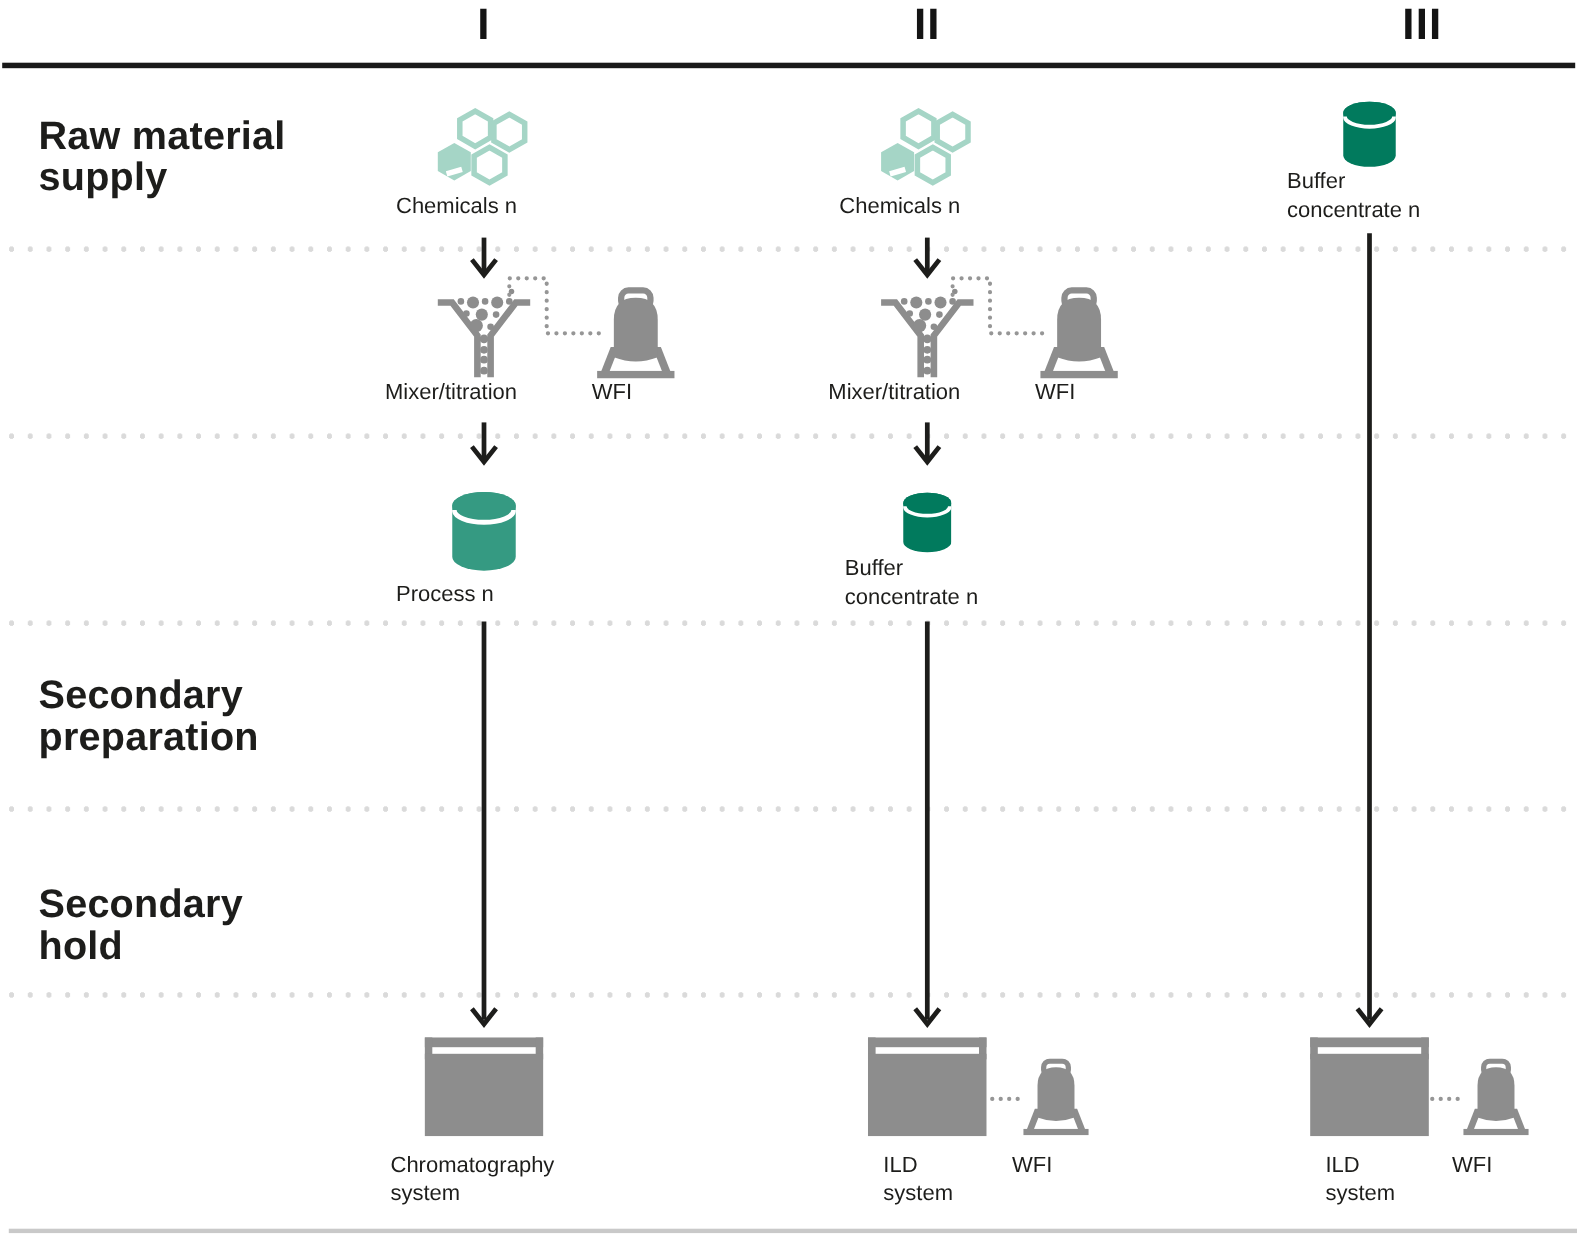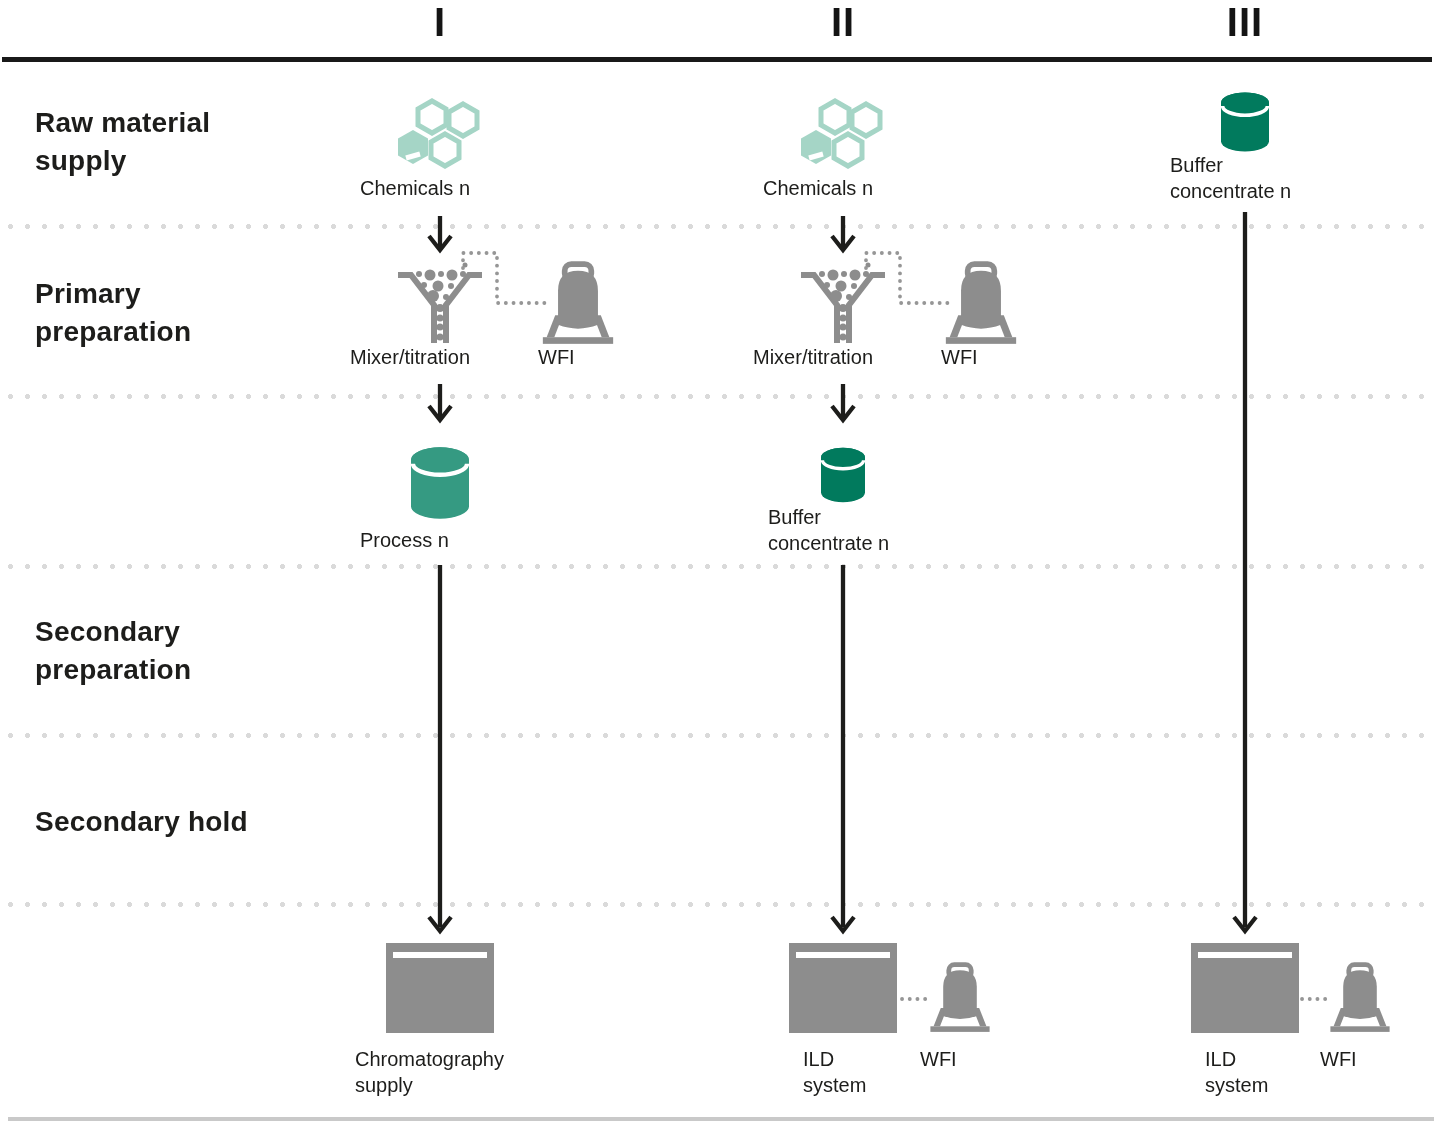--- a/index.html
+++ b/index.html
@@ -8,21 +8,21 @@
     font-family:"Liberation Sans","DejaVu Sans",sans-serif;color:var(--text,#1d1d1b);
   }
   .colnum{position:absolute;top:0px;transform:translateX(-50%);font-size:40px;font-weight:700;color:#141414;letter-spacing:1px;}
   .rule-top{position:absolute;left:2px;top:57px;width:1430px;height:5px;background:var(--rule-dark,#191919);}
   .rule-bottom{position:absolute;left:8px;top:1117px;width:1426px;height:4px;background:var(--rule-light,#c9c9c9);}
   .sep{
     position:absolute;left:0;width:1434px;height:5px;
     background-image:radial-gradient(circle closest-side,var(--dot,#dadada) 95%,rgba(0,0,0,0));
     background-size:17px 5px;background-repeat:repeat-x;background-position:2px 0;
   }
-  .rowlabel{position:absolute;left:35px;width:230px;font-size:28px;font-weight:700;line-height:38px;letter-spacing:.2px;color:var(--text,#1d1d1b);}
+  .rowlabel{position:absolute;left:35px;width:230px;font-size:36px;font-weight:700;line-height:38px;letter-spacing:.2px;color:var(--text,#1d1d1b);}
   .icon{position:absolute;}
   .icon svg{display:block;}
   .caption{position:absolute;font-size:20px;line-height:26px;text-align:left;color:var(--text,#1d1d1b);}
   .overlay{position:absolute;left:0;top:0;width:1434px;height:1125px;pointer-events:none;}
   .shaft,.head{stroke:#1d1d1b;stroke-width:4.3;fill:none;stroke-linejoin:miter;}
   .dotline{stroke:#969696;stroke-width:3.8;fill:none;stroke-dasharray:0.1 7.6;stroke-linecap:round;}
   .c-gray{color:var(--gray,#8d8d8d);}
   .c-teal-light{color:var(--teal-light,#a5d5c6);}
   .c-teal{color:var(--teal,#359a82);}
   .c-green{color:var(--green,#017a5d);}
@@ -82,33 +82,32 @@
       <rect x="101" y="0" width="7" height="20" fill="currentColor"></rect>
       <rect x="0" y="15" width="108" height="75" fill="currentColor"></rect>
     </symbol>
   </defs>
 </svg>
 
 <div class="stage">
 
   <div class="colnum" style="left:440px">I</div>
   <div class="colnum" style="left:843px">II</div>
-  <div class="colnum" style="left:1245px">III</div>
+  <div class="colnum" style="left:1293px">III</div>
 
   <div class="rule-top"></div>
   <div class="rule-bottom"></div>
 
   <div class="sep" style="top:224px"></div>
   <div class="sep" style="top:394px"></div>
   <div class="sep" style="top:564px"></div>
   <div class="sep" style="top:733px"></div>
   <div class="sep" style="top:902px"></div>
 
   <div class="rowlabel" style="top:104px">Raw material supply</div>
-  <div class="rowlabel" style="top:275px">Primary preparation</div>
   <div class="rowlabel" style="top:613px">Secondary preparation</div>
   <div class="rowlabel" style="top:803px">Secondary hold</div>
 
   <div class="icon c-teal-light" style="left:396px;top:94px">
     <svg width="88" height="80">
         <use href="#sym-hexagons"></use>
       </svg>
   </div>
   <div class="caption" style="left:360px;top:175px;width:160px">Chemicals n</div>
 
@@ -130,21 +129,21 @@
         <use href="#sym-cylinder"></use>
       </svg>
   </div>
   <div class="caption" style="left:360px;top:527px;width:160px">Process n</div>
 
   <div class="icon c-gray" style="left:386px;top:943px">
     <svg width="108" height="90">
         <use href="#sym-tank"></use>
       </svg>
   </div>
-  <div class="caption" style="left:355px;top:1046px;width:170px">Chromatography supply</div>
+  <div class="caption" style="left:355px;top:1046px;width:170px">Chromatography system</div>
 
   <div class="icon c-teal-light" style="left:799px;top:94px">
     <svg width="88" height="80">
         <use href="#sym-hexagons"></use>
       </svg>
   </div>
   <div class="caption" style="left:763px;top:175px;width:160px">Chemicals n</div>
 
   <div class="icon c-gray" style="left:798px;top:262px">
     <svg width="90" height="84">

